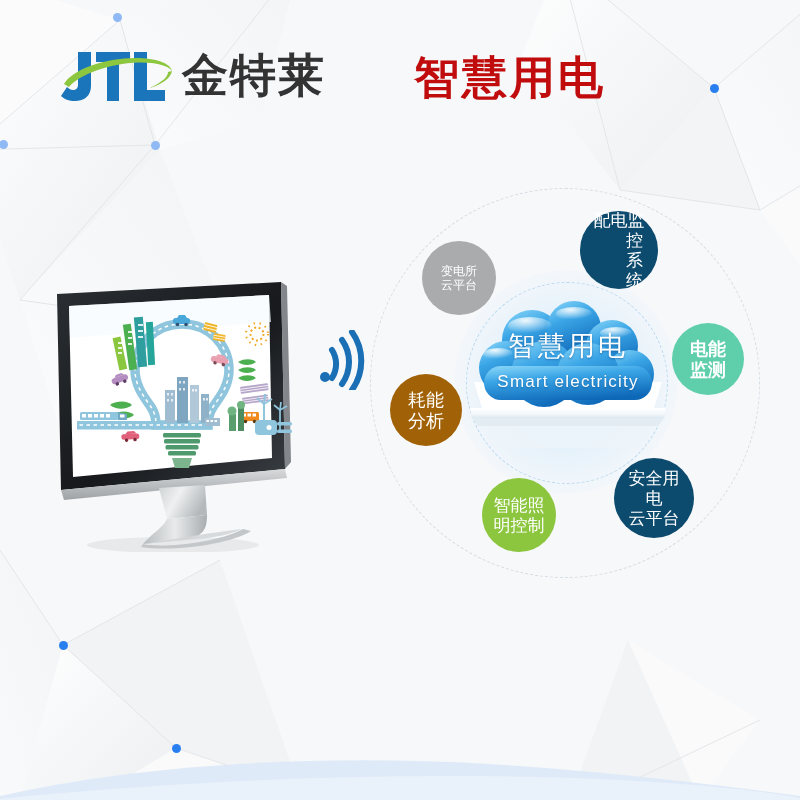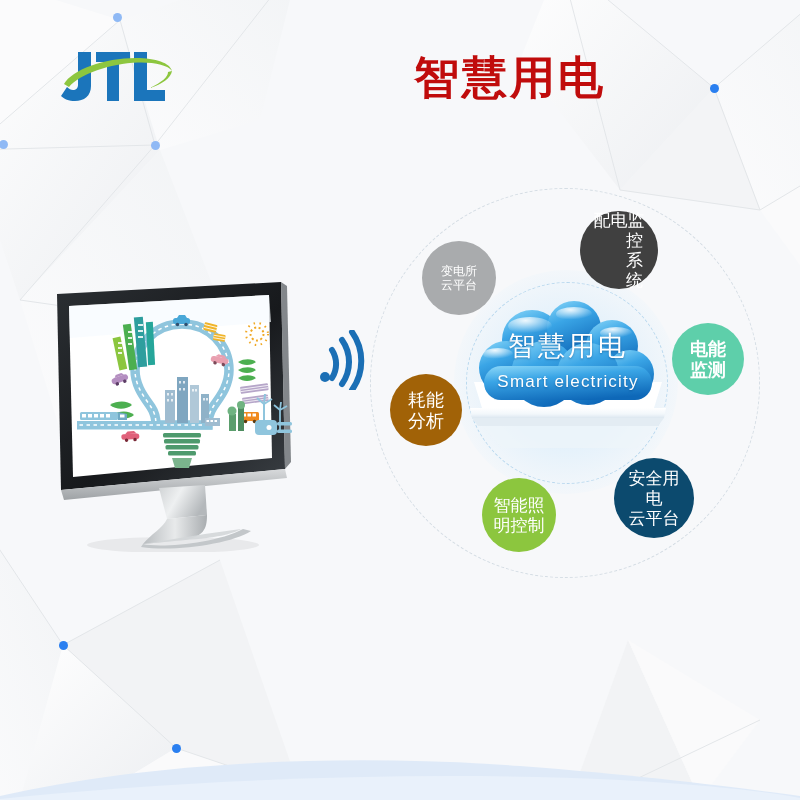--- a/index.html
+++ b/index.html
@@ -125,20 +125,21 @@
 
       <path d="M20,8 h13 v34 c0,10 -7,15 -16,15 c-6,0 -11,-2 -14,-5 l6,-9 c2,2 4,3 6,3 c3,0 5,-2 5,-5 Z" fill="#1b75bb"></path>
 
       <path d="M38,8 h34 v10 h-11 v39 h-12 v-39 h-11 Z" fill="#1b75bb"></path>
 
       <path d="M76,8 h13 v38 h18 v11 h-31 Z" fill="#1b75bb"></path>
 
       <path d="M6,40 C14,26 46,14 78,14 C98,14 112,19 114,27 C110,21 96,18 80,18.5 C52,19.5 22,30 11,43 Z" fill="#8dc63f"></path>
       <path d="M114,27 C113,34 104,40 92,44 C104,38 110,33 110,28 Z" fill="#8dc63f"></path>
     </svg>
+    <div class="logo-cn">金特莱</div>
   </div>
 
   <div class="headline">智慧用电</div>
 
   <svg class="monitor" viewBox="0 0 265 270">
     <defs>
       <linearGradient id="bez" x1="0" y1="0" x2="1" y2="1">
         <stop offset="0" stop-color="#2b2f33"></stop>
           <stop offset="0.55" stop-color="#17191c"></stop>
         <stop offset="1" stop-color="#3a3f44"></stop>
@@ -440,21 +441,21 @@
       <div class="en">Smart electricity</div>
     </div>
 
     <div class="bubble" style="left:60px;top:63px;width:74px;height:74px;background:#a9abad;font-size:12px;">
       <span>
           <span style="display: block;">变电所</span>
           <span style="display: block;">云平台</span>
         </span>
     </div>
 
-    <div class="bubble" style="left:218px;top:33px;width:78px;height:78px;background:#404040;font-size:17px;">
+    <div class="bubble" style="left:218px;top:33px;width:78px;height:78px;background:#0c4a6e;font-size:17px;">
       <span>
           <span style="display: block;">配电监</span>
           <span style="display: block; margin-left: 31px;">控系统</span>
         </span>
     </div>
 
     <div class="bubble" style="left:310px;top:145px;width:72px;height:72px;background:#5ecfaa;font-size:18px;font-weight:bold;">
       <span>
           <span style="display: block;">电能</span>
           <span style="display: block;">监测</span>

